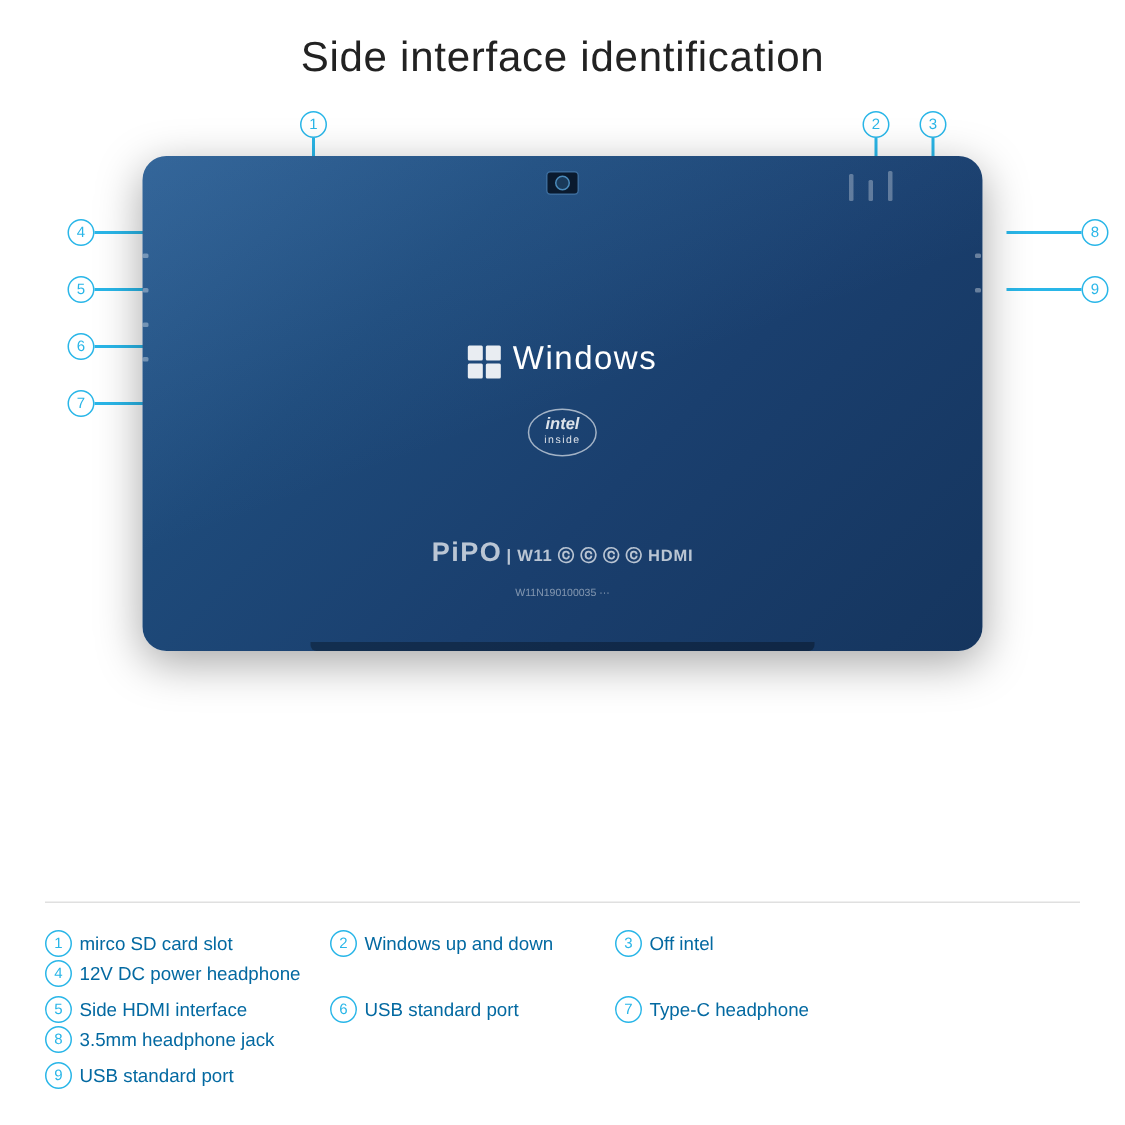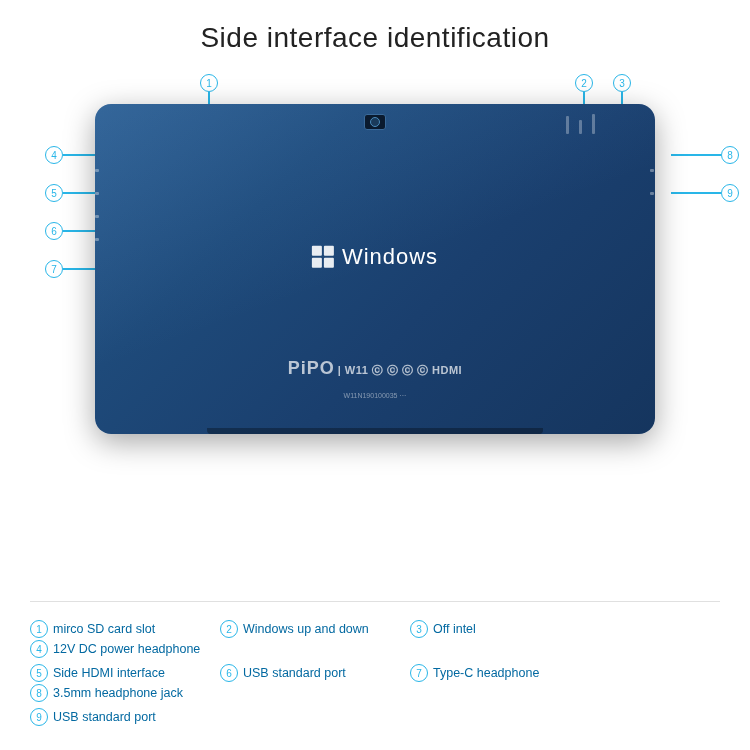--- a/index.html
+++ b/index.html
@@ -104,21 +104,21 @@
     }
     .windows-text {
       font-size: 22px;
       color: #ffffff;
       font-weight: 300;
       letter-spacing: 1px;
       vertical-align: middle;
     }
     .windows-row {
       display: flex;
-      align-items: center;
+      align-items: flex-end;
       justify-content: center;
       margin-bottom: 20px;
     }
 
     
     .intel-badge {
       text-align: center;
       margin-top: 4px;
     }
     .intel-circle {
@@ -321,20 +321,26 @@
           <div class="win-grid">
             <span></span>
               <span></span>
               <span></span>
               <span></span>
           </div>
         </div>
         <span class="windows-text">Windows</span>
       </div>
 
+      <div class="intel-badge">
+        <div class="intel-circle">
+          <span>intel</span>
+          <span class="intel-inside">inside</span>
+        </div>
+      </div>
     </div>
 
     <div class="pipo-brand">
       <span class="pipo-name">PiPO</span>
       <span class="pipo-model"> | W11 ⓒ ⓒ ⓒ ⓒ HDMI</span>
     </div>
     <div class="pipo-serial">W11N190100035 ···</div>
 
     <div style="position:absolute; left:0; top:60px; width:5px; height:180px; display:flex; flex-direction:column; gap:20px; padding: 5px 0;">
       <div style="width:4px; height:3px; background:rgba(255,255,255,0.35); border-radius:1px;"></div>

